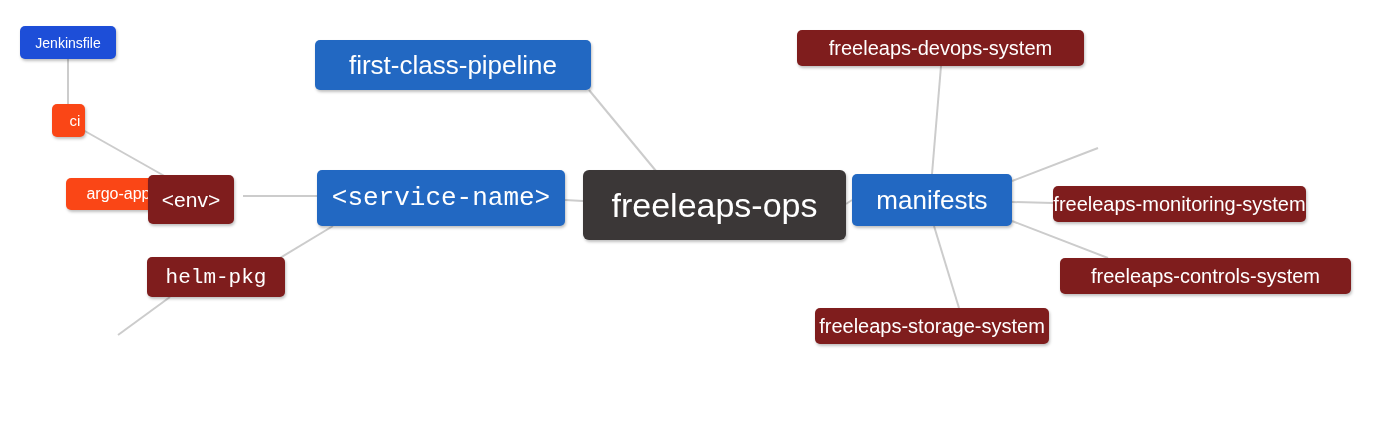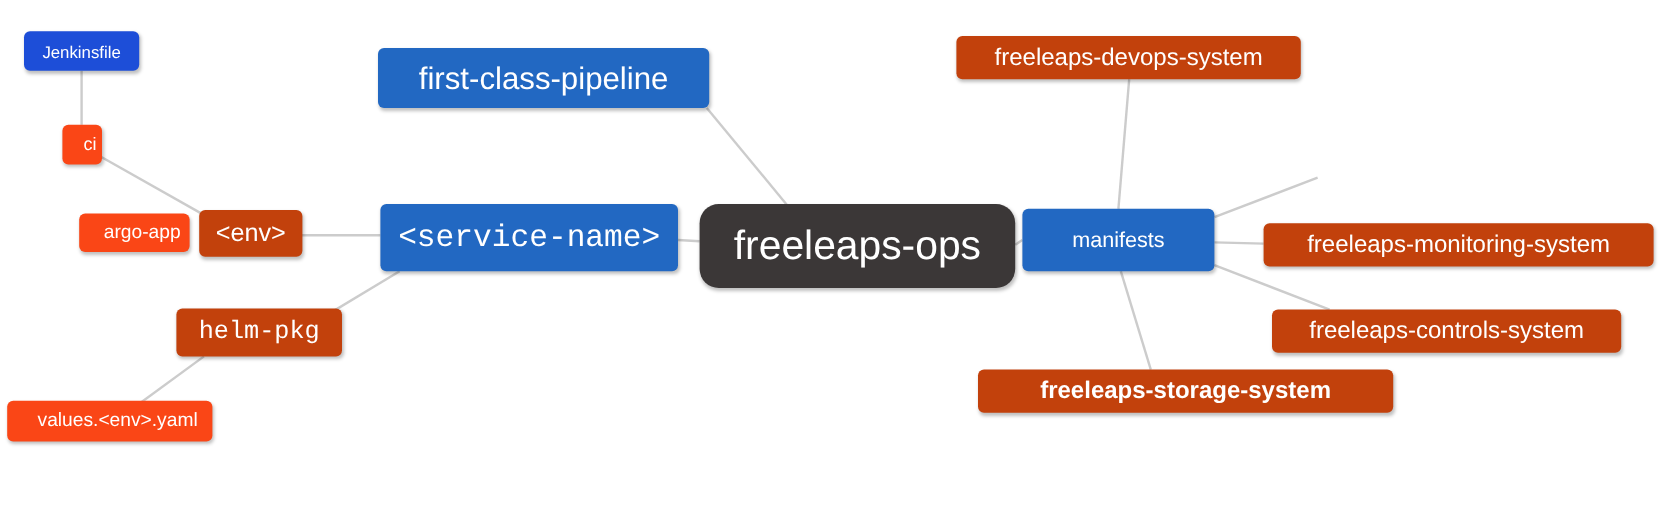--- a/index.html
+++ b/index.html
@@ -36,40 +36,40 @@
     color: #ffffff;
     border-radius: 5px;
     box-shadow: 1px 2px 3px rgba(0,0,0,0.25);
     white-space: nowrap;
     box-sizing: border-box;
     cursor: pointer;
     user-select: none;
   }
   .dark   { background: #3B3737; }
   .blue   { background: #2268C2; }
-  .green  { background: #c2410c; }
+  .green  { background: #7f1d1d; }
   .red    { background: #FA4616; padding-left: 13px; }
   .orange { background: #1d4ed8; }
 
   
   #node-jenkinsfile       { left: 20px;   top: 26px;  width: 96px;  height: 33px; font-size: 14px; }
   #node-ci                { left: 52px;   top: 104px; width: 33px;  height: 33px; font-size: 15px; }
   #node-argo-app          { left: 30px;   top: 178px; width: 92px;  height: 32px; font-size: 16px; margin-left: 36px; }
-  #node-env               { left: 166px;  top: 175px; width: 86px;  height: 39px; font-size: 21px; }
+  #node-env               { left: 148px;  top: 175px; width: 86px;  height: 49px; font-size: 21px; }
   #node-helm-pkg          { left: 147px;  top: 257px; width: 138px; height: 40px; font-size: 21px; font-family: Liberation Mono, monospace; }
   #node-values-env-yaml   { left: 6px;    top: 334px; width: 171px; height: 34px; font-size: 16px; }
   #node-first-class-pipeline { left: 315px; top: 40px;  width: 276px; height: 50px; font-size: 26px; }
   #node-service-name      { left: 317px;  top: 170px; width: 248px; height: 56px; font-size: 26px; font-family: Liberation Mono, monospace; }
-  #node-root              { left: 583px;  top: 170px; width: 263px; height: 70px; font-size: 34px; border-radius: 16px; }
-  #node-manifests         { left: 852px;  top: 174px; width: 160px; height: 52px; font-size: 18px; }
+  #node-root              { left: 583px;  top: 170px; width: 263px; height: 70px; font-size: 34px; border-radius: 6px; }
+  #node-manifests         { left: 852px;  top: 174px; width: 160px; height: 52px; font-size: 26px; }
   #node-devops-system     { left: 797px;  top: 30px;  width: 287px; height: 36px; font-size: 20px; }
   #node-network-system    { left: 1055px; top: 113px; width: 293px; height: 36px; font-size: 20px; }
-  #node-monitoring-system { left: 1053px; top: 186px; width: 325px; height: 36px; font-size: 20px; }
+  #node-monitoring-system { left: 1053px; top: 186px; width: 253px; height: 36px; font-size: 20px; }
   #node-controls-system   { left: 1060px; top: 258px; width: 291px; height: 36px; font-size: 20px; }
-  #node-storage-system    { left: 815px;  top: 308px; width: 346px; height: 36px; font-size: 20px; font-weight: bold; }
+  #node-storage-system    { left: 815px;  top: 308px; width: 234px; height: 36px; font-size: 20px; }
 </style>
 </head>
 <body>
 
 <div id="canvas">
 
   <svg id="edges" viewBox="0 0 1390 421" xmlns="http://www.w3.org/2000/svg">
     <line x1="68" y1="59" x2="68" y2="104"></line>
     <line x1="83" y1="130" x2="168" y2="178"></line>
     <line x1="122" y1="194" x2="157" y2="194"></line>
@@ -84,21 +84,20 @@
     <line x1="1012" y1="202" x2="1053" y2="203"></line>
     <line x1="1012" y1="221" x2="1108" y2="258"></line>
     <line x1="934" y1="226" x2="959" y2="308"></line>
   </svg>
 
   <div class="node orange" id="node-jenkinsfile">Jenkinsfile</div>
   <div class="node red" id="node-ci">ci</div>
   <div class="node red" id="node-argo-app">argo-app</div>
   <div class="node green" id="node-env">&lt;env&gt;</div>
   <div class="node green" id="node-helm-pkg">helm-pkg</div>
-  <div class="node red" id="node-values-env-yaml">values.&lt;env&gt;.yaml</div>
   <div class="node blue" id="node-first-class-pipeline">first-class-pipeline</div>
   <div class="node blue" id="node-service-name">&lt;service-name&gt;</div>
   <div class="node dark" id="node-root">freeleaps-ops</div>
   <div class="node blue" id="node-manifests">manifests</div>
   <div class="node green" id="node-devops-system">freeleaps-devops-system</div>
   <div class="node green" id="node-monitoring-system">freeleaps-monitoring-system</div>
   <div class="node green" id="node-controls-system">freeleaps-controls-system</div>
   <div class="node green" id="node-storage-system">freeleaps-storage-system</div>
 
 </div>

